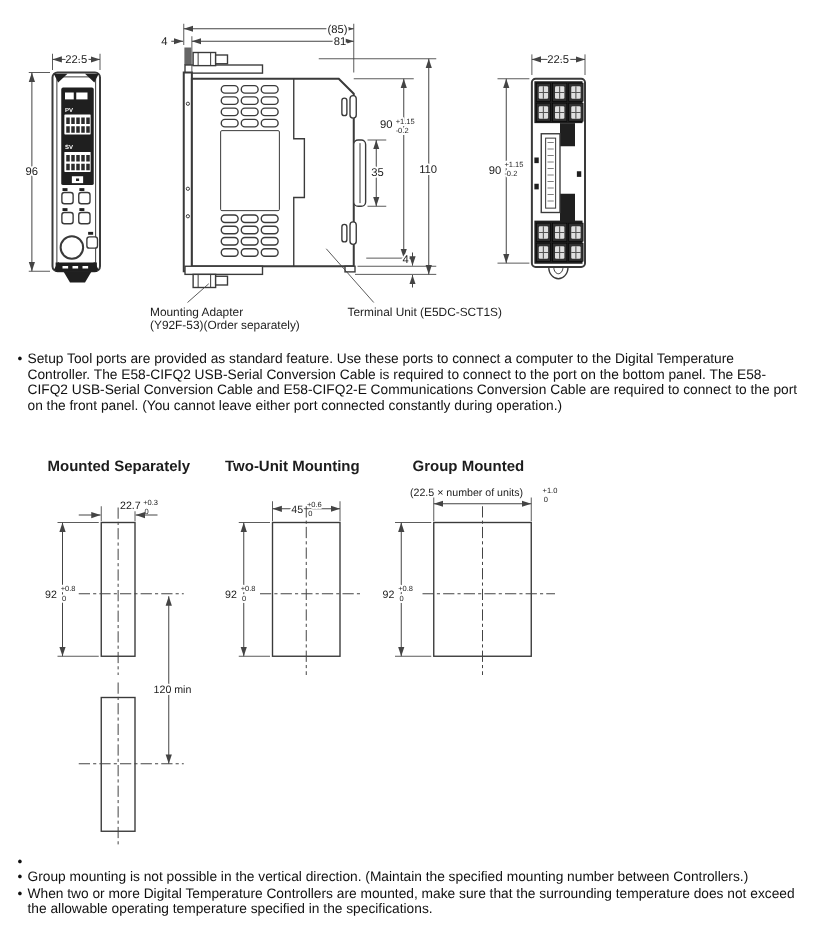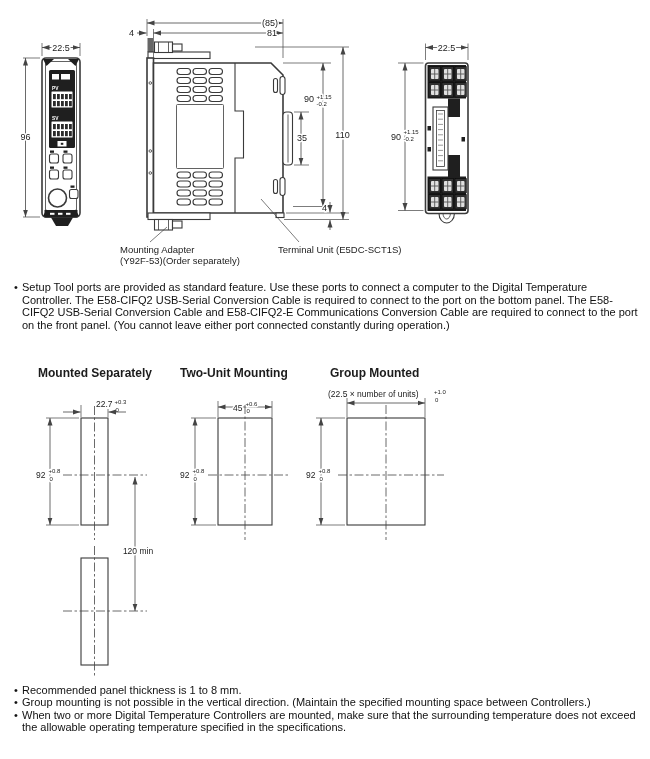--- a/index.html
+++ b/index.html
@@ -375,25 +375,24 @@
       <line class="dimln" x1="321" y1="418" x2="321" y2="525" marker-start="url(#arw)" marker-end="url(#arw)"></line>
       <text class="dimm halo" x="306" y="478">92</text>
       <text class="tol halo" x="318.5" y="473">+0.8</text>
       <text class="tol halo" x="319.5" y="480.5">0</text>
     </g>
   </svg>
 
   <div class="notes">
     <div class="note">
       <span class="bullet">•</span>
-      <span>Recommended panel thickness is 1 to 8 mm.</span>
     </div>
     <div class="note">
       <span class="bullet">•</span>
-      <span>Group mounting is not possible in the vertical direction. (Maintain the specified mounting space between Controllers.)</span>
+      <span>Group mounting is not possible in the vertical direction. (Maintain the specified mounting number between Controllers.)</span>
     </div>
     <div class="note">
       <span class="bullet">•</span>
       <span>When two or more Digital Temperature Controllers are mounted, make sure that the surrounding temperature does not exceed the allowable operating temperature specified in the specifications.</span>
     </div>
   </div>
 
 </div>
 
 </body></html>

